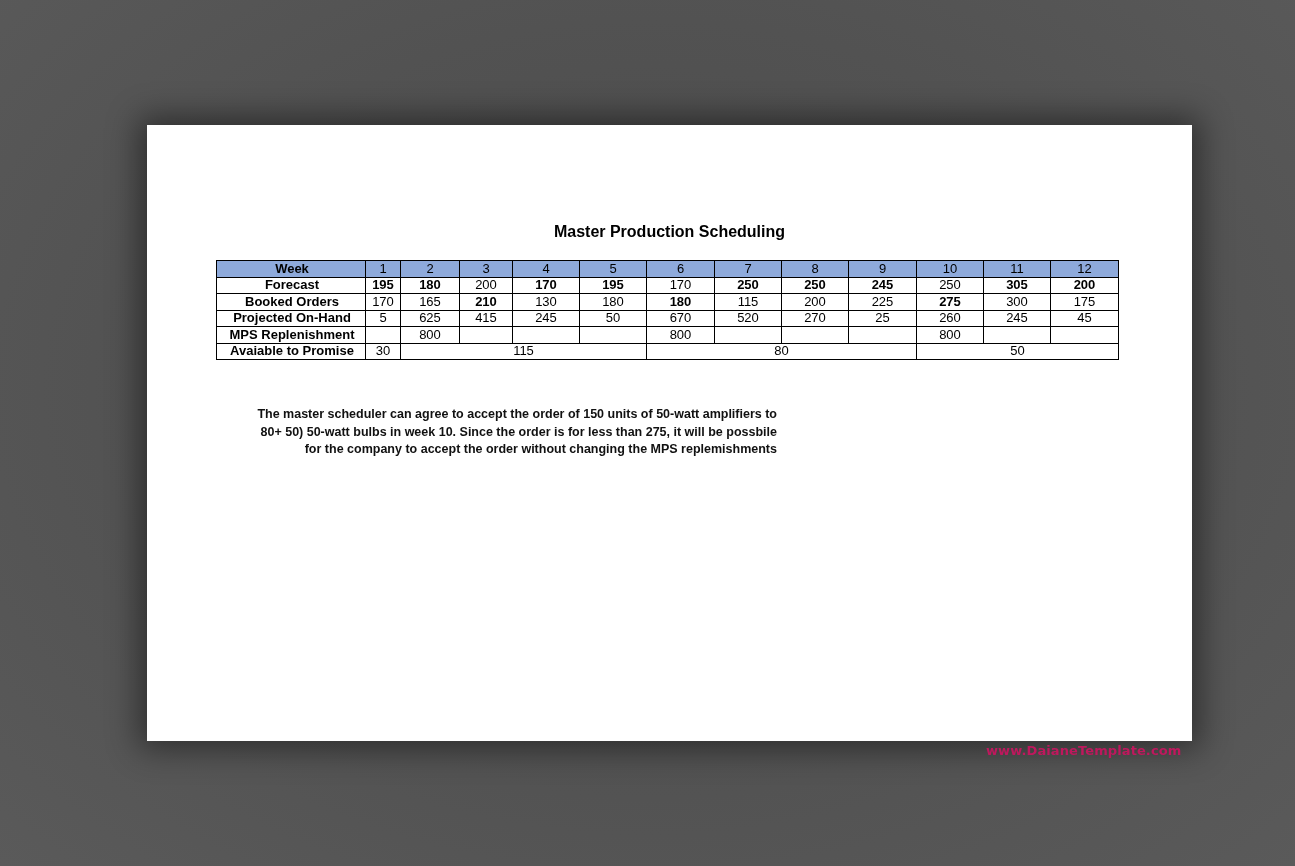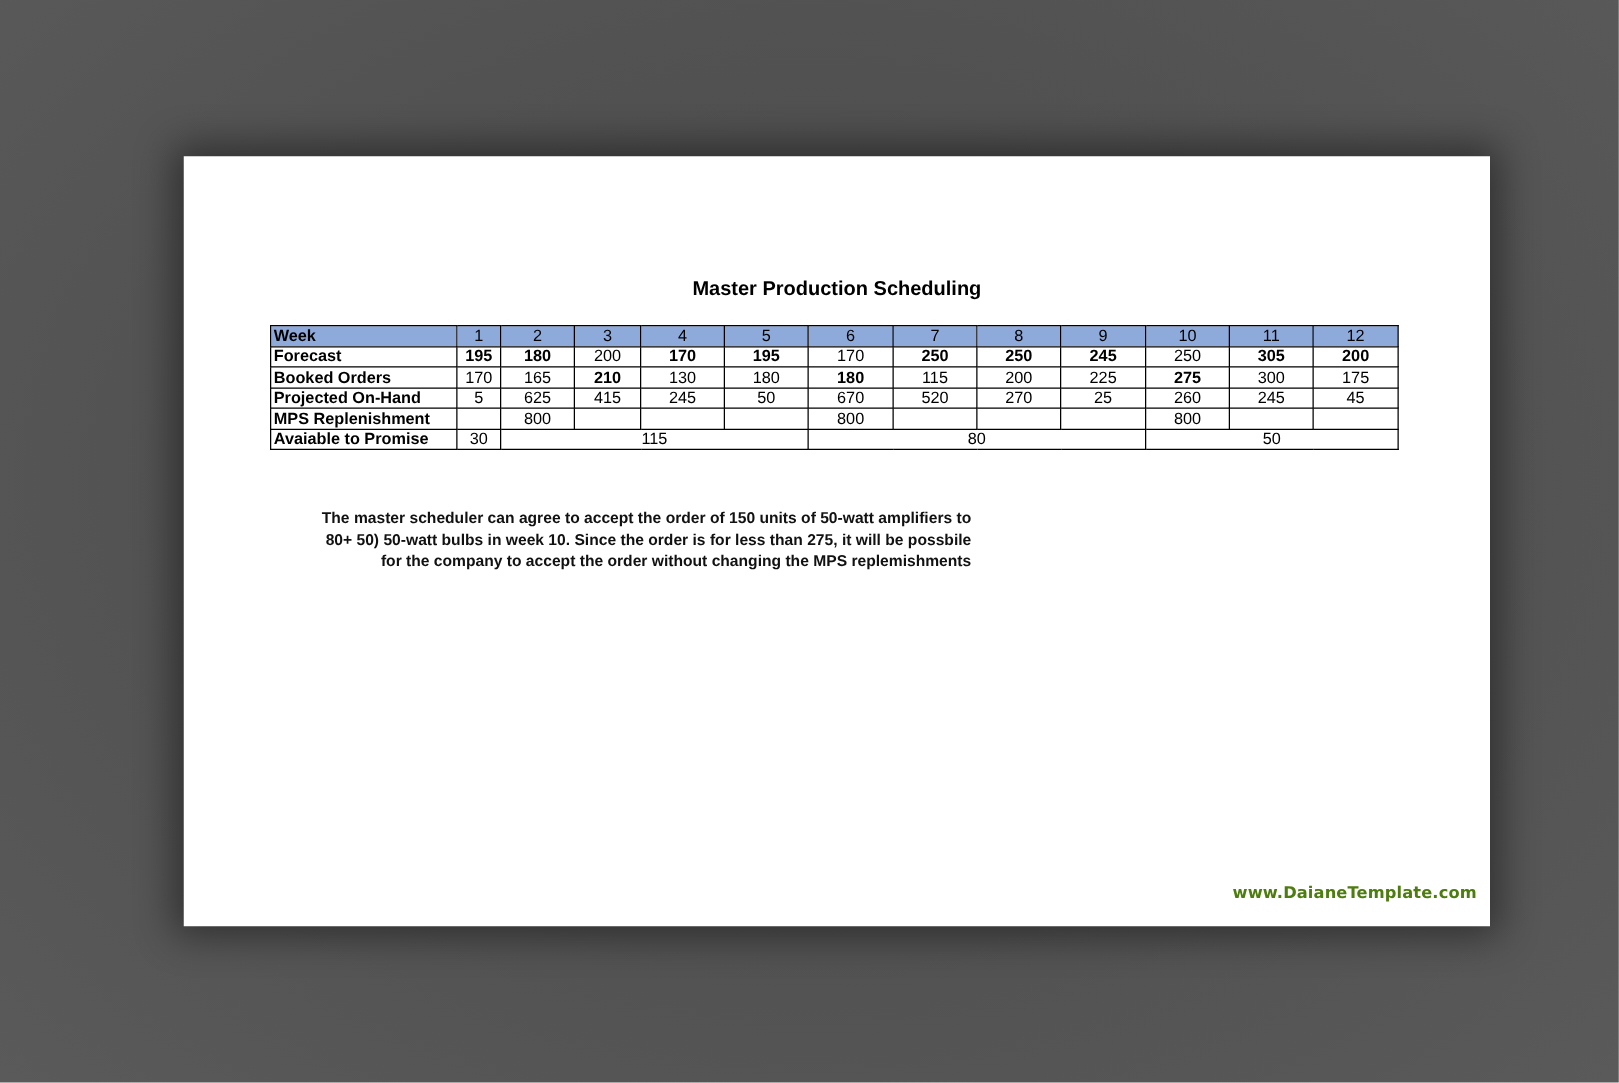--- a/index.html
+++ b/index.html
@@ -22,32 +22,32 @@
     .title span { position: relative; left: 0px; }
     table.mps {
       position: absolute; left: 69px; top: 135px;
       border-collapse: collapse; table-layout: fixed;
       font-size: 13px; color: #000;
     }
     table.mps td {
       border: 1px solid #000; height: 15.5px; padding: 0; line-height: 14px;
       text-align: center; overflow: hidden; white-space: nowrap;
     }
-    table.mps td.lbl { text-align: left; padding-left: 2px; font-weight: bold; }
+    table.mps td.lbl { text-align: center; padding-left: 2px; font-weight: bold; }
     table.mps tr.head td { background: #8eaadb; }
     table.mps td.b { font-weight: bold; }
     .note {
       position: absolute; left: 70px; top: 281px; width: 560px;
       text-align: right; font-weight: bold; font-size: 12.5px; line-height: 17.5px;
       color: #111;
     }
     .watermark {
-      position: absolute; left: 986px; top: 707px; width: 186px;
+      position: absolute; left: 986px; top: 743px; width: 186px;
       font-family: "DejaVu Sans", sans-serif; font-weight: bold; font-size: 13px;
-      color: #4d7c0f; text-align: right; letter-spacing: 0.1px;
+      color: #be185d; text-align: right; letter-spacing: 0.1px;
     }
   </style>
 </head>
 <body>
 
 <div class="sheet">
   <div class="title">
     <span>Master Production Scheduling</span>
   </div>
 

